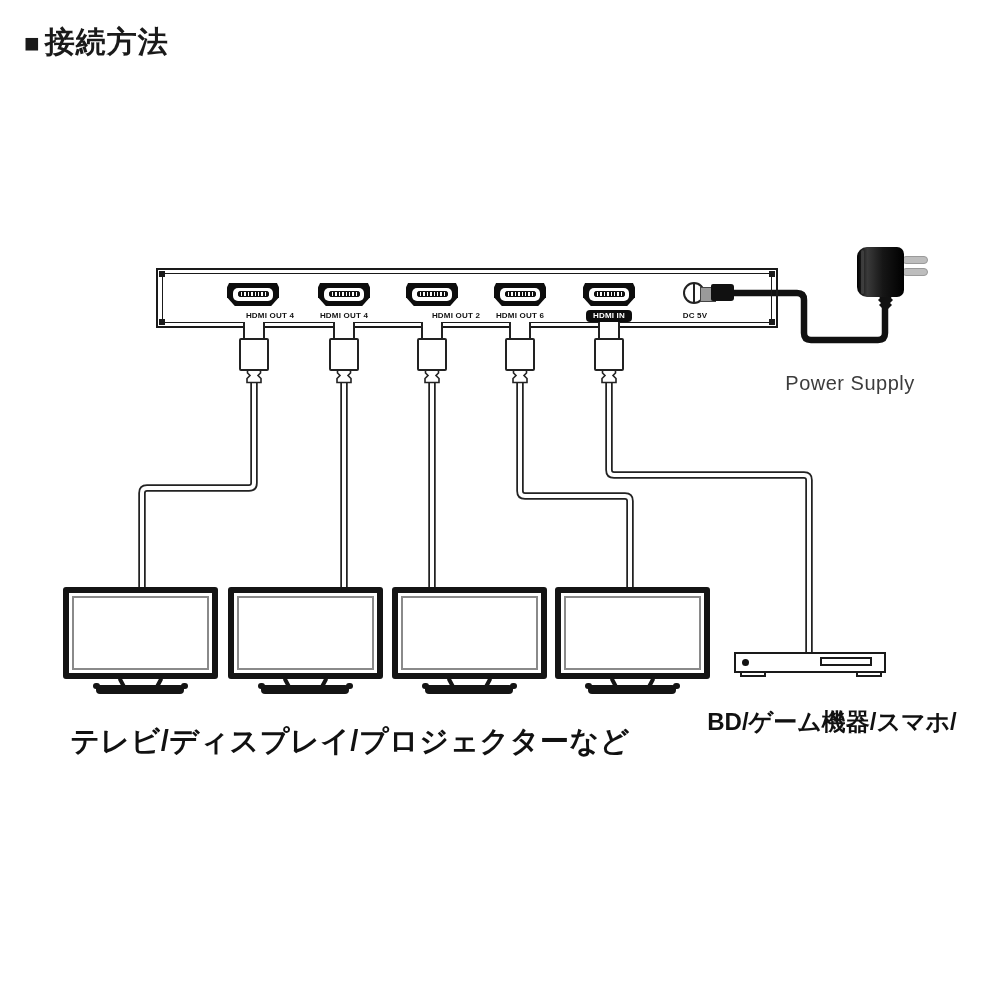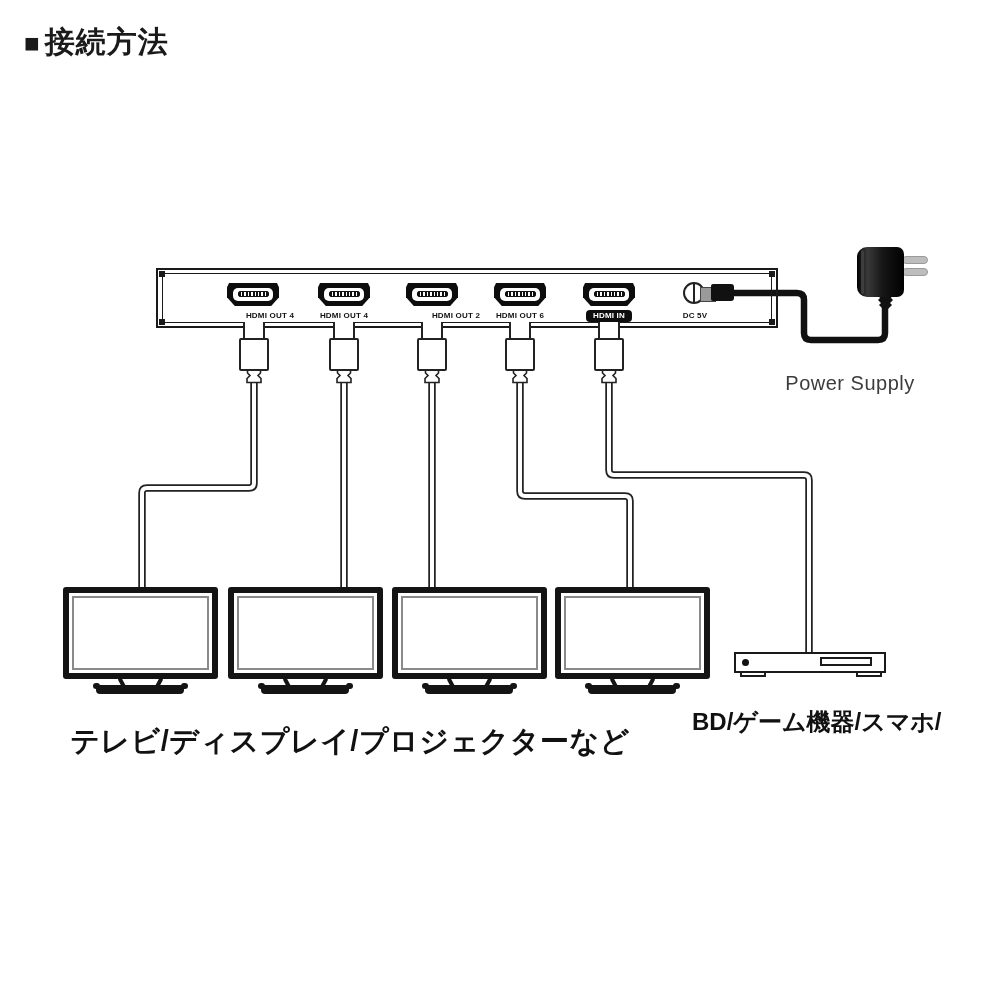--- a/index.html
+++ b/index.html
@@ -59,21 +59,21 @@
   .base-tip{top:683px;width:7px;height:6px;background:#141414;border-radius:3px;z-index:4;}
 
   
   .player{left:734px;top:652px;width:152px;height:21px;border:2px solid #1a1a1a;background:#fff;z-index:4;box-sizing:border-box;}
   .player .led{position:absolute;left:6px;top:5px;width:7px;height:7px;border-radius:50%;background:#111;}
   .player .tray{position:absolute;left:84px;top:3px;width:52px;height:9px;border:2px solid #1a1a1a;box-sizing:border-box;}
   .player-foot{top:672px;width:26px;height:5px;background:#fff;border:2px solid #1a1a1a;border-top:none;z-index:3;box-sizing:border-box;}
 
   
   .displays-caption{left:58px;top:722px;width:584px;text-align:center;font-size:29px;font-weight:bold;color:#111;letter-spacing:0.5px;z-index:2;}
-  .source-caption{left:692px;top:700px;width:280px;font-size:24px;font-weight:bold;color:#111;line-height:44px;z-index:2;}
+  .source-caption{left:692px;top:700px;width:280px;font-size:24px;font-weight:bold;color:#111;line-height:44px;z-index:2;text-align:center;}
 </style>
 </head>
 <body>
 
 <div id="canvas">
 
   <div class="abs page-title">
     <span class="marker">■</span>
     <span>接続方法</span>
   </div>

